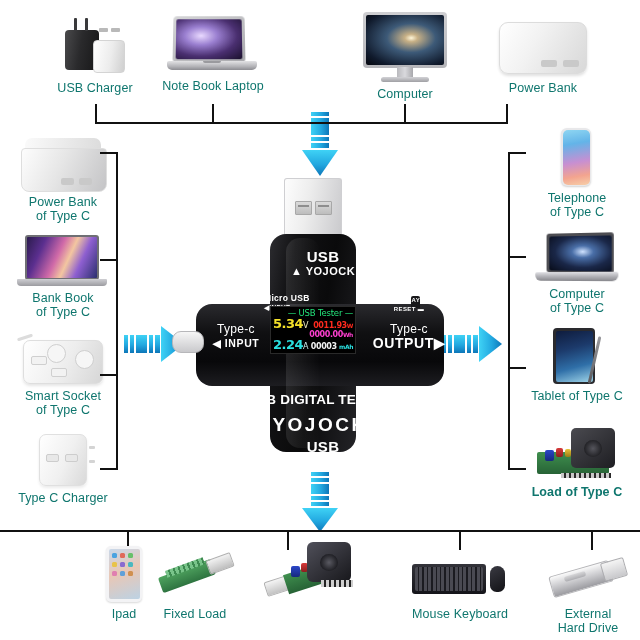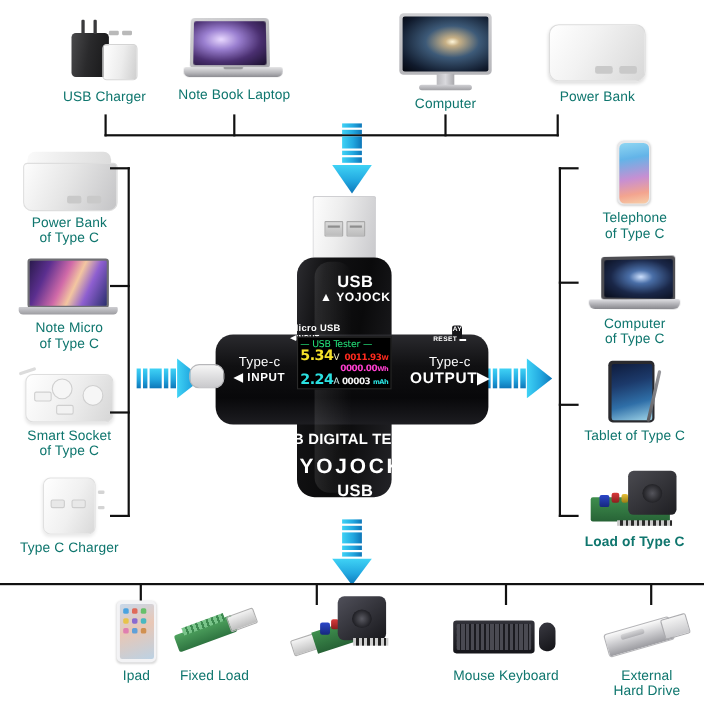--- a/index.html
+++ b/index.html
@@ -203,21 +203,21 @@
   #lbl-dispreset{left:180px;top:62px;width:66px;font-size:6px;font-weight:bold;line-height:8.5px;letter-spacing:.4px;}
   #lbl-title{left:34px;top:158px;width:180px;font-size:13.5px;font-weight:bold;letter-spacing:.2px;}
   #lbl-brand{left:54px;top:180px;width:140px;font-size:19px;font-weight:bold;letter-spacing:2.5px;}
   #lbl-usb-out{left:84px;top:204px;width:86px;font-size:15px;font-weight:bold;}
   #lbl-usb-out .sub{font-size:10.5px;font-weight:bold;letter-spacing:.5px;}
 
   
   #lcd{position:absolute;left:74px;top:72px;width:86px;height:48px;background:#000;
     border:1px solid #2a2a2a;box-sizing:border-box;padding:1px 2px;
     font-family:"DejaVu Sans", sans-serif;overflow:hidden;}
-  #lcd .hdr{color:#23e27a;font-size:8.5px;text-align:left;line-height:10px;letter-spacing:-.2px;}
+  #lcd .hdr{color:#23e27a;font-size:8.5px;text-align:right;line-height:10px;letter-spacing:-.2px;}
   .lcdrow{display:flex;align-items:baseline;justify-content:space-between;line-height:11px;}
   .volt{color:#f5e12a;font-size:13px;font-weight:bold;letter-spacing:-.5px;}
   .volt .u{font-size:8px;color:#f5f0c0;font-weight:normal;}
   .amp{color:#2ae0e0;font-size:13px;font-weight:bold;letter-spacing:-.5px;}
   .amp .u{font-size:8px;color:#cfeeee;font-weight:normal;}
   .pw{color:#ff2a1e;font-size:8px;font-weight:bold;letter-spacing:-.4px;}
   .pw .u{font-size:6px;}
   .wh{color:#ff3fd0;font-size:8px;font-weight:bold;letter-spacing:-.4px;}
   .wh .u{font-size:6px;}
   .mah{color:#f2f2f2;font-size:8px;font-weight:bold;letter-spacing:-.4px;}
@@ -316,21 +316,21 @@
 of Type C</div>
   </div>
 
   <div class="cell" style="left:8px;top:234px;width:110px;">
     <div class="thumb" style="width:92px;height:54px;">
       <div class="nb-lid">
           <div class="nb-scr"></div>
         </div>
         <div class="nb-base"></div>
     </div>
-    <div class="caption">Note Micro
+    <div class="caption">Bank Book
 of Type C</div>
   </div>
 
   <div class="cell" style="left:8px;top:330px;width:110px;">
     <div class="thumb" style="width:92px;height:56px;">
       <div class="ss-cable"></div>
       <div class="ss-body"></div>
       <div class="ss-round" style="left:30px;top:14px;"></div>
       <div class="ss-round" style="left:58px;top:20px;"></div>
       <div class="ss-slot" style="left:14px;top:26px;"></div>

